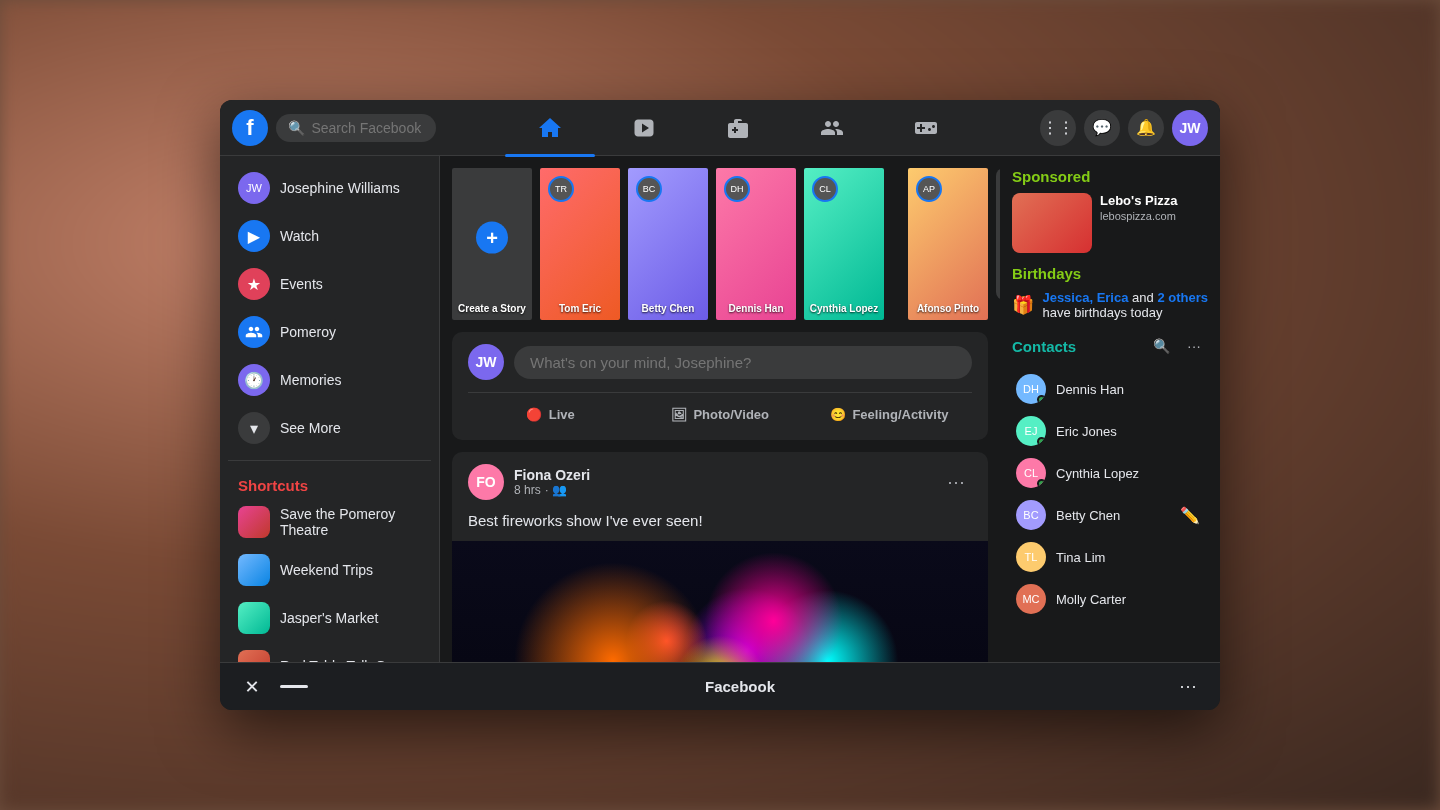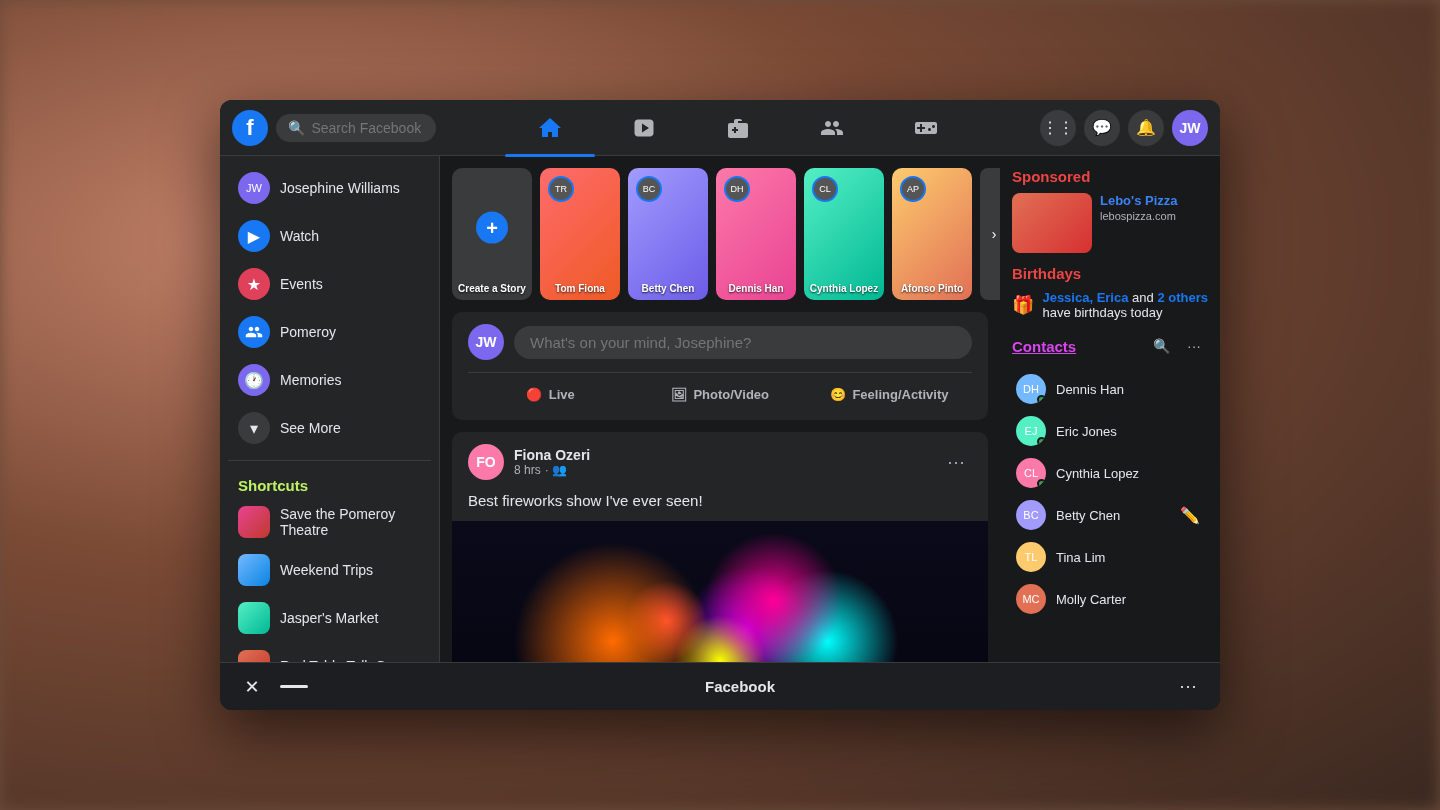--- a/index.html
+++ b/index.html
@@ -190,21 +190,21 @@
     .icon-friends { background: #1877f2; color: white; }
     .icon-memories { background: #7b68ee; color: white; }
     .icon-see-more { background: #3a3b3c; color: #e4e6eb; }
     .sidebar-divider {
       height: 1px;
       background: #3a3b3c;
       margin: 8px 0;
     }
     .shortcuts-header {
       padding: 8px 10px 4px;
-      color: #bef264;
+      color: #ef4444;
       font-size: 15px;
       font-weight: 700;
     }
     .shortcut-thumb {
       width: 32px;
       height: 32px;
       border-radius: 8px;
       background: #555;
       flex-shrink: 0;
       overflow: hidden;
@@ -217,22 +217,22 @@
       background: #18191a;
     }
     
     .stories-row {
       display: flex;
       gap: 8px;
       margin-bottom: 12px;
     }
     .story-card {
       width: 80px;
-      height: 132px;
-      border-radius: 10px;
+      height: 152px;
+      border-radius: 2px;
       overflow: hidden;
       position: relative;
       flex-shrink: 0;
       cursor: pointer;
     }
     .story-label {
       position: absolute;
       bottom: 6px;
       left: 4px;
       right: 4px;
@@ -398,41 +398,41 @@
     }
     
     .right-panel {
       width: 220px;
       background: #18191a;
       padding: 12px;
       overflow-y: auto;
       flex-shrink: 0;
     }
     .section-title {
-      color: #ef4444;
+      color: #84cc16;
       font-size: 15px;
       font-weight: 700;
       margin-bottom: 8px;
     }
     .ad-card {
       display: flex;
       gap: 8px;
       margin-bottom: 10px;
       cursor: pointer;
     }
     .ad-thumb {
       width: 80px;
       height: 60px;
       border-radius: 8px;
       flex-shrink: 0;
       overflow: hidden;
     }
     .ad-info { flex: 1; }
     .ad-title {
-      color: #3b82f6;
+      color: #ffffff;
       font-size: 13px;
       font-weight: 600;
       margin-bottom: 2px;
     }
     .ad-domain {
       color: #b0b3b8;
       font-size: 11px;
     }
     .birthdays-section {
       margin: 12px 0;
@@ -448,24 +448,23 @@
       font-size: 18px;
     }
     .birthday-text strong { color: #1877f2; }
     .contacts-header {
       display: flex;
       align-items: center;
       margin: 12px 0 8px;
     }
     .contacts-title {
       flex: 1;
-      color: #d946ef;
+      color: #14b8a6;
       font-size: 15px;
       font-weight: 700;
-      text-decoration: underline;
     }
     .contacts-actions {
       display: flex;
       gap: 4px;
     }
     .contacts-action-btn {
       width: 28px;
       height: 28px;
       border-radius: 50%;
       background: none;
@@ -569,21 +568,21 @@
       justify-content: center;
       cursor: pointer;
       color: #e4e6eb;
       font-size: 18px;
     }
     
     .story-1 { background: linear-gradient(135deg, #ff6b6b, #ee5a24); }
     .story-2 { background: linear-gradient(135deg, #a29bfe, #6c5ce7); }
     .story-3 { background: linear-gradient(135deg, #fd79a8, #e84393); }
     .story-4 { background: linear-gradient(135deg, #55efc4, #00b894); }
-    .story-5 { background: linear-gradient(135deg, #fdcb6e, #e17055); }
+    .story-5 { background: linear-gradient(135deg, #fdcb6e, #e17055); margin-left: 16px; }
     
     .ad-pizza { background: linear-gradient(135deg, #e17055, #d63031); }
     .ad-market { background: linear-gradient(135deg, #55efc4, #00b894); }
   </style>
 </head>
 <body>
 
 <div class="bg-blur"></div>
 
 <div class="app-window">
@@ -685,21 +684,21 @@
 
       <div class="stories-row">
 
         <div class="story-card create-story-card" style="background:#3a3b3c;">
           <div class="create-story-icon">+</div>
           <span class="story-label">Create a Story</span>
         </div>
 
         <div class="story-card story-1">
           <div class="story-avatar-badge">TR</div>
-          <span class="story-label">Tom Fiona</span>
+          <span class="story-label">Tom Eric</span>
         </div>
 
         <div class="story-card story-2">
           <div class="story-avatar-badge">BC</div>
           <span class="story-label">Betty Chen</span>
         </div>
 
         <div class="story-card story-3">
           <div class="story-avatar-badge">DH</div>
           <span class="story-label">Dennis Han</span>

